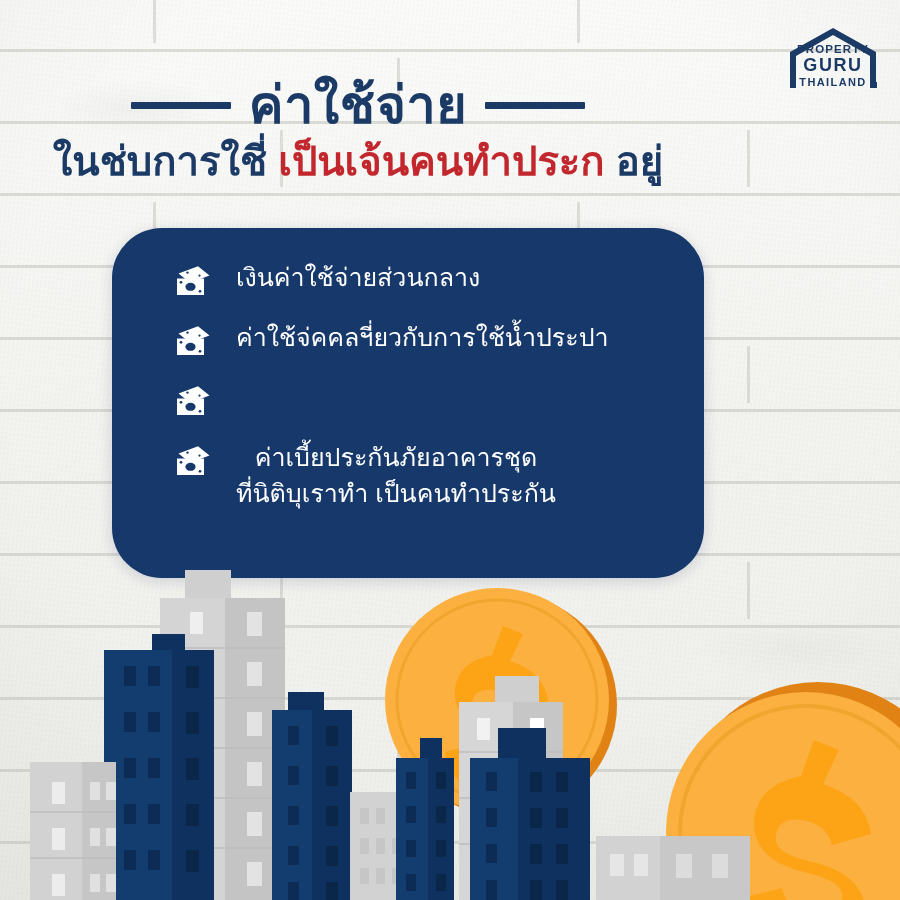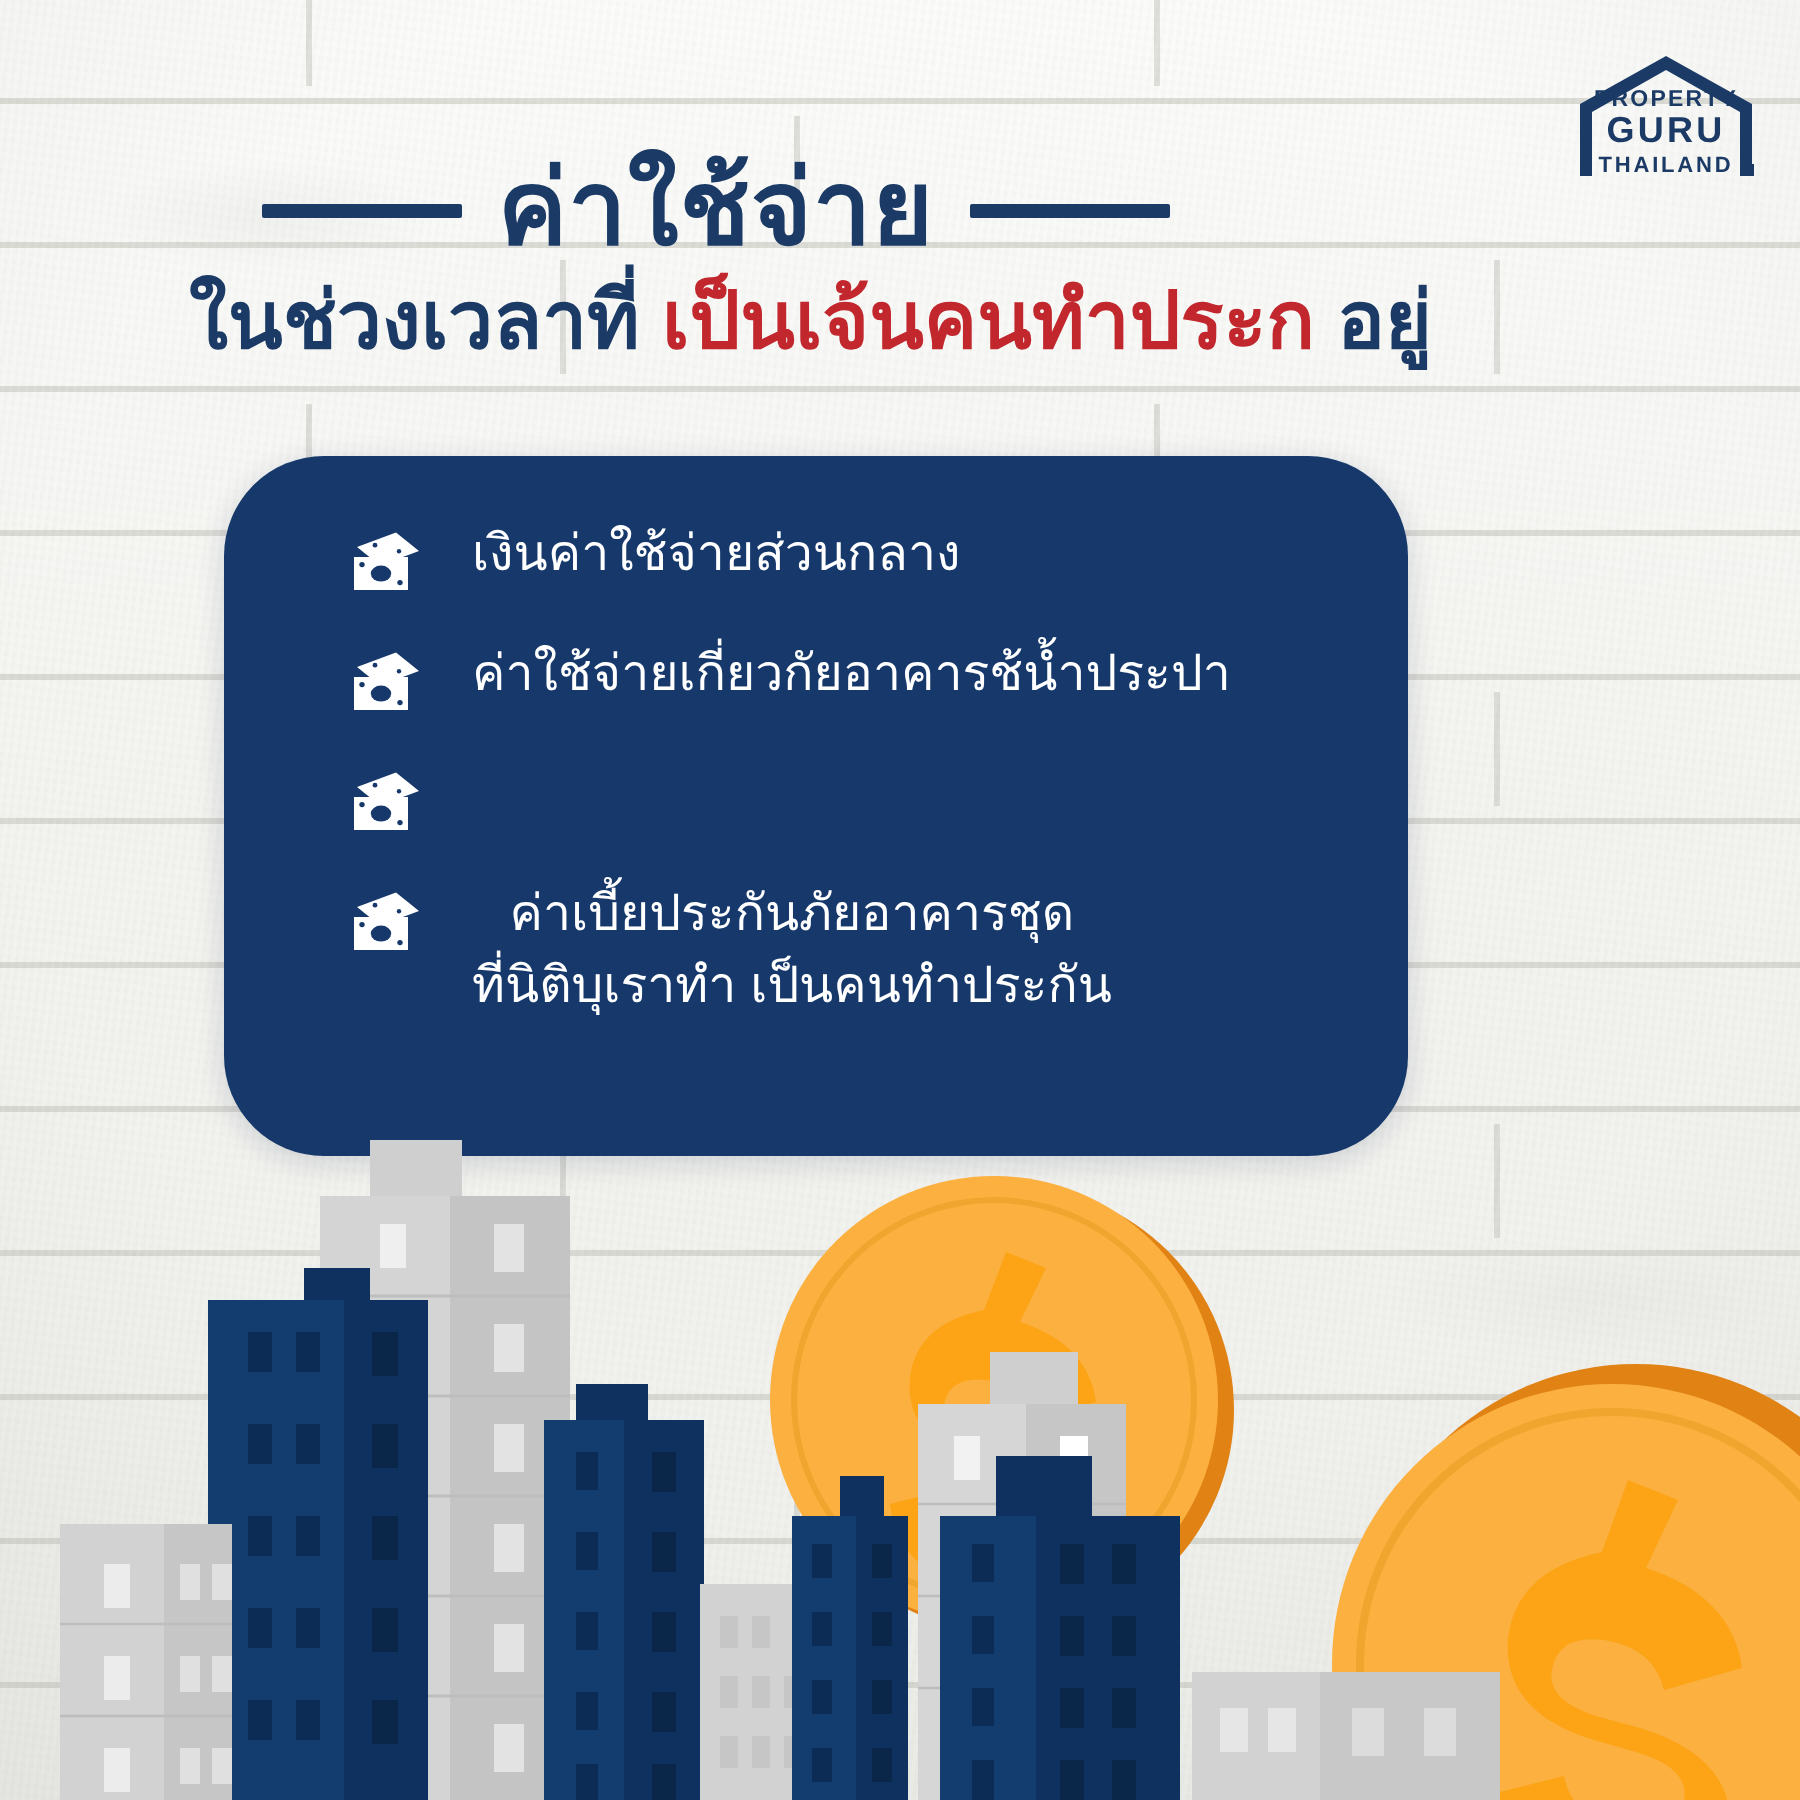--- a/index.html
+++ b/index.html
@@ -51,21 +51,21 @@
   .wallshade {
     position:absolute; inset:0;
     background:radial-gradient(ellipse 90% 80% at 50% 40%, transparent 55%, rgba(170,170,165,.18) 100%);
   }
 
   
   .logo { position:absolute; top:22px; right:18px; width:98px; height:72px; }
   .logo svg { width:100%; height:100%; display:block; }
 
   
-  .head { position:absolute; top:78px; left:0; width:716px; text-align:right; }
+  .head { position:absolute; top:78px; left:0; width:716px; text-align:center; }
   .t1row { display:flex; align-items:center; justify-content:center; gap:18px; }
   .rule { width:100px; height:7px; background:#1b3b66; border-radius:1px; }
   .t1 {
     font-size:52px; font-weight:bold; color:#1b3b66;
     letter-spacing:.5px; line-height:1.04; white-space:nowrap;
   }
   .t2 {
     margin-top:6px; font-size:40px; font-weight:bold;
     color:#1b3b66; line-height:1.18; white-space:nowrap;
   }
@@ -128,21 +128,21 @@
     </svg>
   </div>
 
   <div class="head">
     <div class="t1row">
       <span class="rule"></span>
       <span class="t1">ค่าใช้จ่าย</span>
       <span class="rule"></span>
     </div>
     <div class="t2">
-      <span>ในช่วงเวลาที่ </span><span class="hl">เป็นเจ้นคนทำประก</span><span> อยู่</span>
+      <span>ในช่บการใชี่ </span><span class="hl">เป็นเจ้นคนทำประก</span><span> อยู่</span>
     </div>
   </div>
 
   <div class="card">
     <div class="items">
 
       <div class="item">
         <span class="bill">
           <svg viewBox="0 0 40 34" xmlns="http://www.w3.org/2000/svg">
             <g fill="#ffffff">
@@ -170,21 +170,21 @@
             </g>
             <g fill="#16386b">
               <ellipse cx="16.5" cy="22.8" rx="5.1" ry="4"></ellipse>
               <circle cx="7" cy="18.3" r="1.35"></circle>
               <circle cx="26" cy="27.3" r="1.35"></circle>
               <circle cx="13.5" cy="8.6" r="1.2"></circle>
               <circle cx="25.5" cy="11.6" r="1.1"></circle>
             </g>
           </svg>
         </span>
-        <span class="itxt">ค่าใช้จ่ายเกี่ยวกัยอาคารช้น้ำประปา</span>
+        <span class="itxt">ค่าใช้จ่คคลฯี่ยวกับการใช้น้ำประปา</span>
       </div>
 
       <div class="item">
         <span class="bill">
           <svg viewBox="0 0 40 34" xmlns="http://www.w3.org/2000/svg">
             <g fill="#ffffff">
               <path d="M4.5 9.5 L24 2.2 L35.5 11.5 L16 18.8 Z"></path>
               <path d="M3 14.5 L30 14.5 L30 31 L3 31 Z"></path>
             </g>
             <g fill="#16386b">

